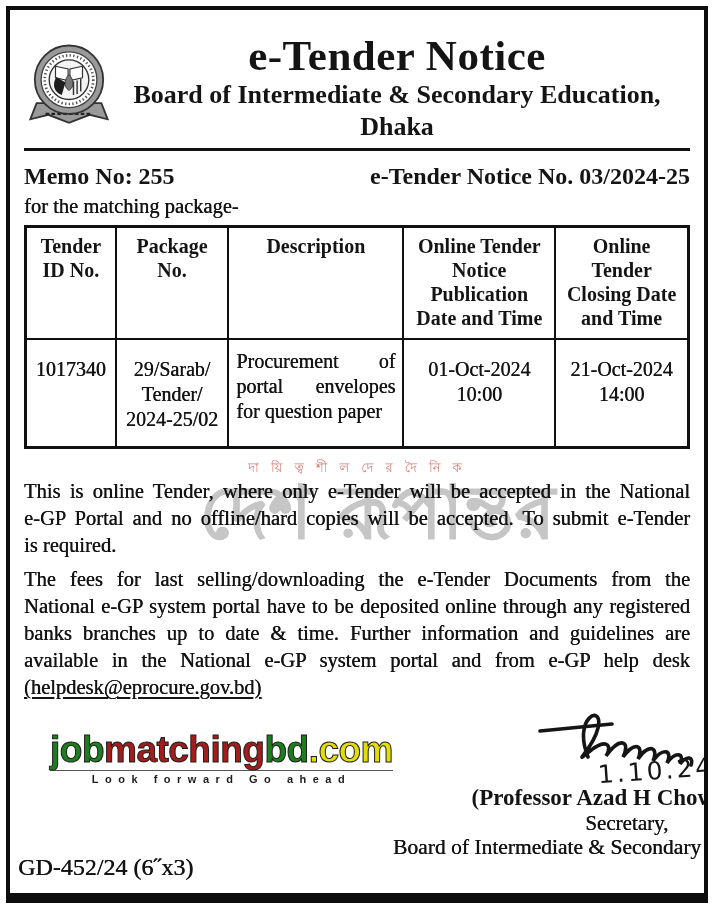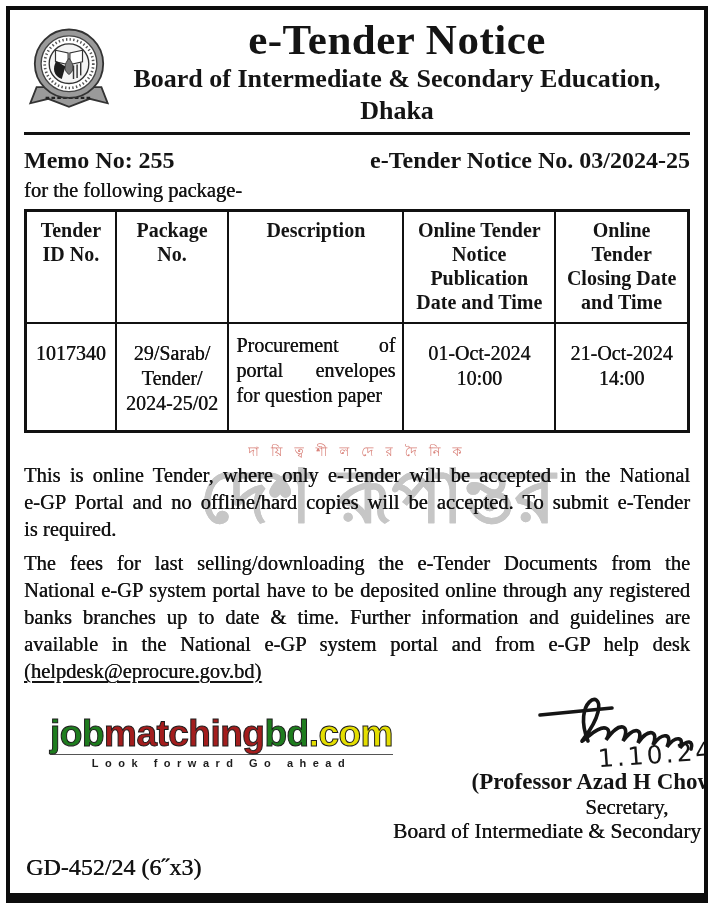--- a/index.html
+++ b/index.html
@@ -6,21 +6,21 @@
   html,body { width:714px; height:906px; background:#ffffff; }
   body { font-family:"Liberation Serif", serif; color:#141414; position:relative; overflow:hidden; }
 
   .frame {
     position:absolute; left:6px; top:6px; right:6px; bottom:3px;
     border:4px solid #0d0d0d; border-bottom-width:10px;
     padding:0 14px; background:#fff; overflow:hidden;
   }
 
   
-  .hdr { display:flex; align-items:center; gap:8px; padding:7px 0 5px; border-bottom:3px solid #111; }
+  .hdr { display:flex; align-items:center; gap:8px; padding:7px 0 5px; border-bottom:3px solid #111;margin-top:16px; }
   .hdr-logo { flex:0 0 92px; }
   .hdr-text { flex:1; text-align:center; padding-right:20px; }
   .title { font-size:43px; font-weight:700; letter-spacing:.5px; line-height:46px; }
   .org   { font-size:26px; font-weight:600; line-height:32px; }
 
   
   .memo { display:flex; justify-content:space-between; margin-top:11px; font-size:24px; font-weight:600; line-height:28px; }
 
   
   .doc-text { font-size:20.5px; line-height:27px; text-shadow:0.35px 0 0 currentColor; }
@@ -54,21 +54,21 @@
   .logo-word { font-size:37px; font-weight:700; letter-spacing:-0.5px; line-height:38px; -webkit-text-stroke:1px #1c1c1c; }
   .logo-tagline { font-size:11px; font-weight:700; letter-spacing:6.5px; color:#1d1d1d; border-top:1.5px solid #555; padding-top:2px; margin-top:1px; text-align:center; }
 
   .sig-wrap { margin-left:auto; width:468px; text-align:center; }
   .sig-svg { display:block; margin:0 auto; }
   .sig-line { white-space:nowrap; text-shadow:0.35px 0 0 currentColor; }
   .sig-name { font-size:23px; font-weight:700; line-height:26px; text-shadow:none; }
   .sig-role { font-size:21px; line-height:24px; }
   .sig-org  { font-size:21.5px; line-height:25px; }
 
-  .gd-no { position:absolute; left:16px; bottom:12px; font-size:24px; text-shadow:0.4px 0 0 currentColor; }
+  .gd-no { position:absolute; left:8px; bottom:12px; font-size:24px; text-shadow:0.4px 0 0 currentColor; }
 </style>
 </head>
 <body>
 
 <div class="frame">
 
   <div class="hdr">
     <div class="hdr-logo">
       <svg width="90" height="92" viewBox="0 0 100 102">
         <path d="M14 70 L86 70 L93 88 L73 83 L50 92 L27 83 L7 88 Z" fill="#9a9a9a" stroke="#333" stroke-width="2"></path>
@@ -93,21 +93,21 @@
       <div class="org">Board of Intermediate &amp; Secondary Education, Dhaka</div>
     </div>
   </div>
 
   <div class="memo">
     <span>Memo No: 255</span>
     <span>e-Tender Notice No. 03/2024-25</span>
   </div>
 
   <div class="intro doc-text">
-    <div class="jl-last">for the following package-</div>
+    <div class="jl-last">for the matching package-</div>
   </div>
 
   <table class="tender">
     <colgroup>
       <col style="width:13.6%">
         <col style="width:17%">
         <col style="width:26.4%">
         <col style="width:22.9%">
         <col style="width:20.1%">
     </colgroup>

